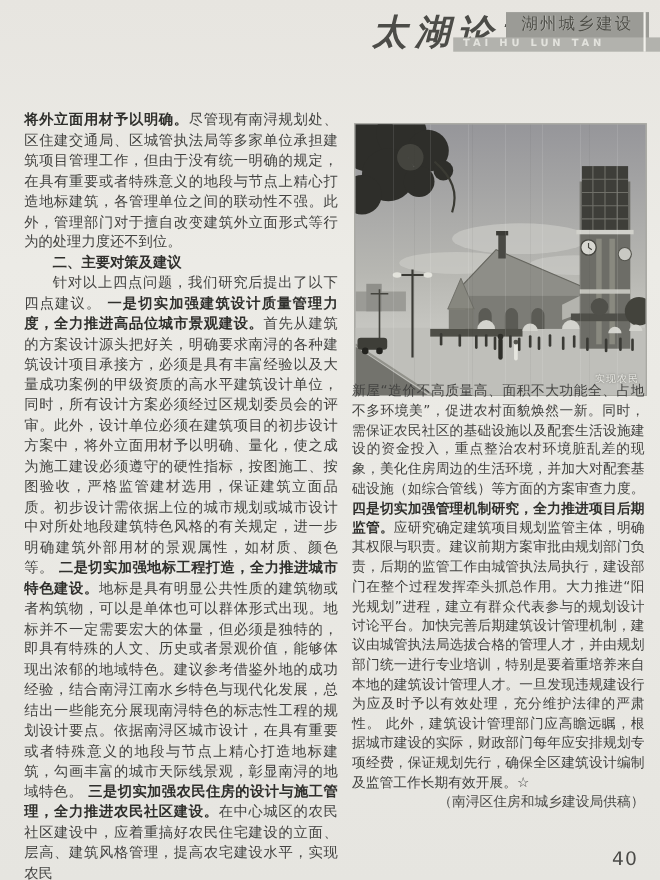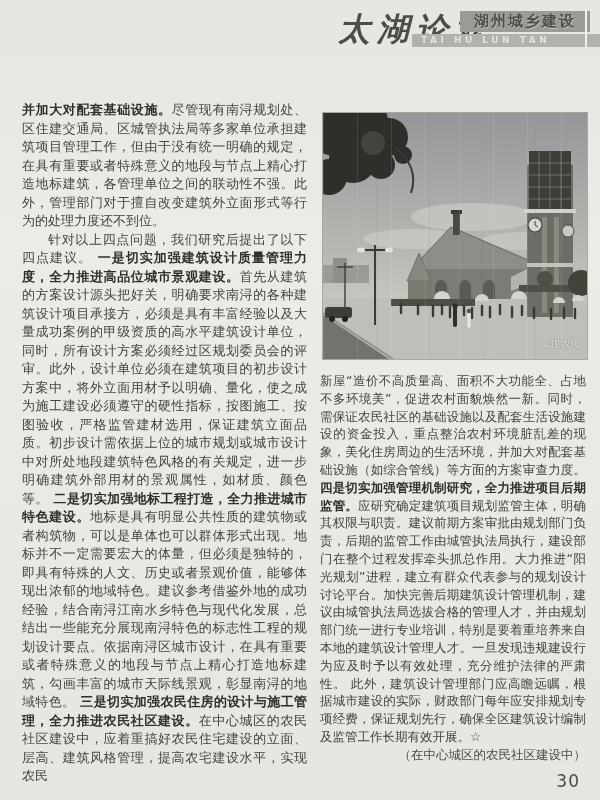--- a/index.html
+++ b/index.html
@@ -8,36 +8,36 @@
     background:linear-gradient(180deg,#e7e5e0 0%,#ecebe6 30%,#e9e8e3 70%,#e6e5e0 100%);
     font-family:"DejaVu Sans",sans-serif;color:#434341;
   }
   
   .mh-title{
     position:absolute;left:338px;top:8px;width:130px;
     font-family:"DejaVu Serif",serif;font-style:italic;font-weight:bold;
     font-size:32px;letter-spacing:7px;color:#4c4c48;white-space:nowrap;
   }
   .mh-box{
-    position:absolute;left:460px;top:11px;width:130px;height:21px;
-    background:#9b9b96;color:#4e4e48;font-weight:bold;font-size:15px;
+    position:absolute;left:460px;top:11px;width:130px;height:35px;
+    background:#9b9b96;color:#4e4e48;font-weight:normal;font-size:15px;
     letter-spacing:2px;text-align:center;line-height:21px;
     text-shadow:0.5px 0.5px 0 #c4c4bf;
   }
   .mh-bar{
     position:absolute;left:372px;top:34px;width:222px;height:13px;
     background:#b2b2ad;color:#e2e2dd;font-size:9px;font-weight:bold;
     letter-spacing:3.5px;line-height:13px;padding-left:9px;box-sizing:border-box;margin-left:40px;
   }
   .mh-edge{position:absolute;left:585px;top:11px;width:2px;height:36px;background:#f2f1ec;}
   
   .col{position:absolute;text-align:justify;}
   .col p{margin:0;}
   .col-left{left:22px;top:101px;width:285px;font-size:13px;line-height:18.5px;}
-  .col-right{left:320px;top:372px;width:266px;font-size:12.5px;line-height:17.8px;}
+  .col-right{left:320px;top:346px;width:266px;font-size:12.5px;line-height:17.8px;}
   .indent{text-indent:2em;}
   .bold{font-weight:bold;color:#2f2f2c;}
   .heading{font-weight:bold;color:#2f2f2c;text-indent:2em;}
   .byline{text-align:right;margin-top:3px;color:#4a4a47;}
   
   .photo{
     position:absolute;left:322px;top:112px;width:264px;height:246px;
     border:1px solid #a8a8a2;box-sizing:content-box;overflow:hidden;background:#a9a9a5;
   }
   .photo svg{display:block;}
@@ -58,21 +58,22 @@
 <body>
 
 <div class="page">
 
   <div class="mh-title">太湖论坛</div>
   <div class="mh-box">湖州城乡建设</div>
   <div class="mh-bar"><span>TAI HU LUN TAN</span></div>
   <div class="mh-edge"></div>
 
   <div class="col col-left">
-    <p><span class="bold">并加大对配套基础设施。</span><span>尽管现有南浔规划处、区住建交通局、区城管执法局等多家单位承担建筑项目管理工作，但由于没有统一明确的规定，在具有重要或者特殊意义的地段与节点上精心打造地标建筑，各管理单位之间的联动性不强。此外，管理部门对于擅自改变建筑外立面形式等行为的处理力度还不到位。</span></p>
+    <p><span class="bold">将外立面用材予以明确。</span><span>尽管现有南浔规划处、区住建交通局、区城管执法局等多家单位承担建筑项目管理工作，但由于没有统一明确的规定，在具有重要或者特殊意义的地段与节点上精心打造地标建筑，各管理单位之间的联动性不强。此外，管理部门对于擅自改变建筑外立面形式等行为的处理力度还不到位。</span></p>
+    <p class="heading">二、主要对策及建议</p>
     <p class="indent"><span>针对以上四点问题，我们研究后提出了以下四点建议。</span><span class="bold"> 一是切实加强建筑设计质量管理力度，全力推进高品位城市景观建设。</span><span>首先从建筑的方案设计源头把好关，明确要求南浔的各种建筑设计项目承接方，必须是具有丰富经验以及大量成功案例的甲级资质的高水平建筑设计单位，同时，所有设计方案必须经过区规划委员会的评审。此外，设计单位必须在建筑项目的初步设计方案中，将外立面用材予以明确、量化，使之成为施工建设必须遵守的硬性指标，按图施工、按图验收，严格监管建材选用，保证建筑立面品质。初步设计需依据上位的城市规划或城市设计中对所处地段建筑特色风格的有关规定，进一步明确建筑外部用材的景观属性，如材质、颜色等。</span><span class="bold"> 二是切实加强地标工程打造，全力推进城市特色建设。</span><span>地标是具有明显公共性质的建筑物或者构筑物，可以是单体也可以群体形式出现。地标并不一定需要宏大的体量，但必须是独特的，即具有特殊的人文、历史或者景观价值，能够体现出浓郁的地域特色。建议参考借鉴外地的成功经验，结合南浔江南水乡特色与现代化发展，总结出一些能充分展现南浔特色的标志性工程的规划设计要点。依据南浔区城市设计，在具有重要或者特殊意义的地段与节点上精心打造地标建筑，勾画丰富的城市天际线景观，彰显南浔的地域特色。</span><span class="bold"> 三是切实加强农民住房的设计与施工管理，全力推进农民社区建设。</span><span>在中心城区的农民社区建设中，应着重搞好农民住宅建设的立面、层高、建筑风格管理，提高农宅建设水平，实现农民</span></p>
   </div>
 
   <div class="photo">
     <svg width="264" height="246" viewBox="0 0 264 246">
       <defs>
         <linearGradient id="sky" x1="0" y1="0" x2="0" y2="1">
           <stop offset="0" stop-color="#96969a"></stop>
           <stop offset="0.55" stop-color="#b7b7b2"></stop>
           <stop offset="0.78" stop-color="#c8c8c3"></stop>
@@ -168,17 +169,17 @@
       <rect x="2" y="194" width="27" height="11" rx="3" fill="#3e3e38"></rect>
       <circle cx="9" cy="206" r="3" fill="#23231f"></circle>
       <circle cx="22" cy="206" r="3" fill="#23231f"></circle>
     </svg>
     <div class="streaks"></div>
     <div class="watermark">实现农民</div>
   </div>
 
   <div class="col col-right">
     <p><span>新屋“造价不高质量高、面积不大功能全、占地不多环境美”，促进农村面貌焕然一新。同时，需保证农民社区的基础设施以及配套生活设施建设的资金投入，重点整治农村环境脏乱差的现象，美化住房周边的生活环境，并加大对配套基础设施（如综合管线）等方面的方案审查力度。</span><span class="bold"> 四是切实加强管理机制研究，全力推进项目后期监管。</span><span>应研究确定建筑项目规划监管主体，明确其权限与职责。建议前期方案审批由规划部门负责，后期的监管工作由城管执法局执行，建设部门在整个过程发挥牵头抓总作用。大力推进“阳光规划”进程，建立有群众代表参与的规划设计讨论平台。加快完善后期建筑设计管理机制，建议由城管执法局选拔合格的管理人才，并由规划部门统一进行专业培训，特别是要着重培养来自本地的建筑设计管理人才。一旦发现违规建设行为应及时予以有效处理，充分维护法律的严肃性。 此外，建筑设计管理部门应高瞻远瞩，根据城市建设的实际，财政部门每年应安排规划专项经费，保证规划先行，确保全区建筑设计编制及监管工作长期有效开展。☆</span></p>
-    <p class="byline">（在中心城区的农民社区建设中）</p>
+    <p class="byline">（南浔区住房和城乡建设局供稿）</p>
   </div>
 
-  <div class="pageno">30</div>
+  <div class="pageno">40</div>
 </div>
 
 </body></html>

